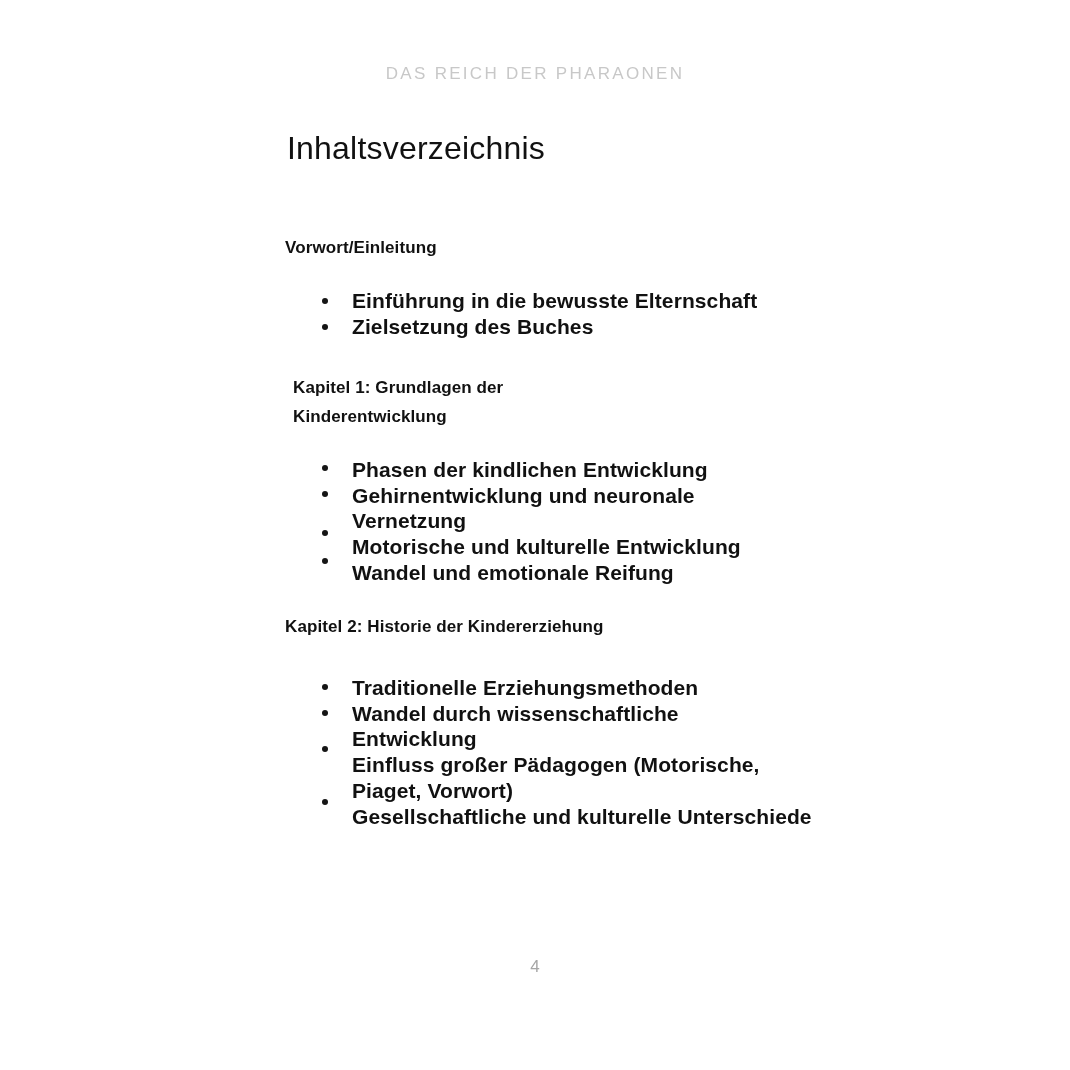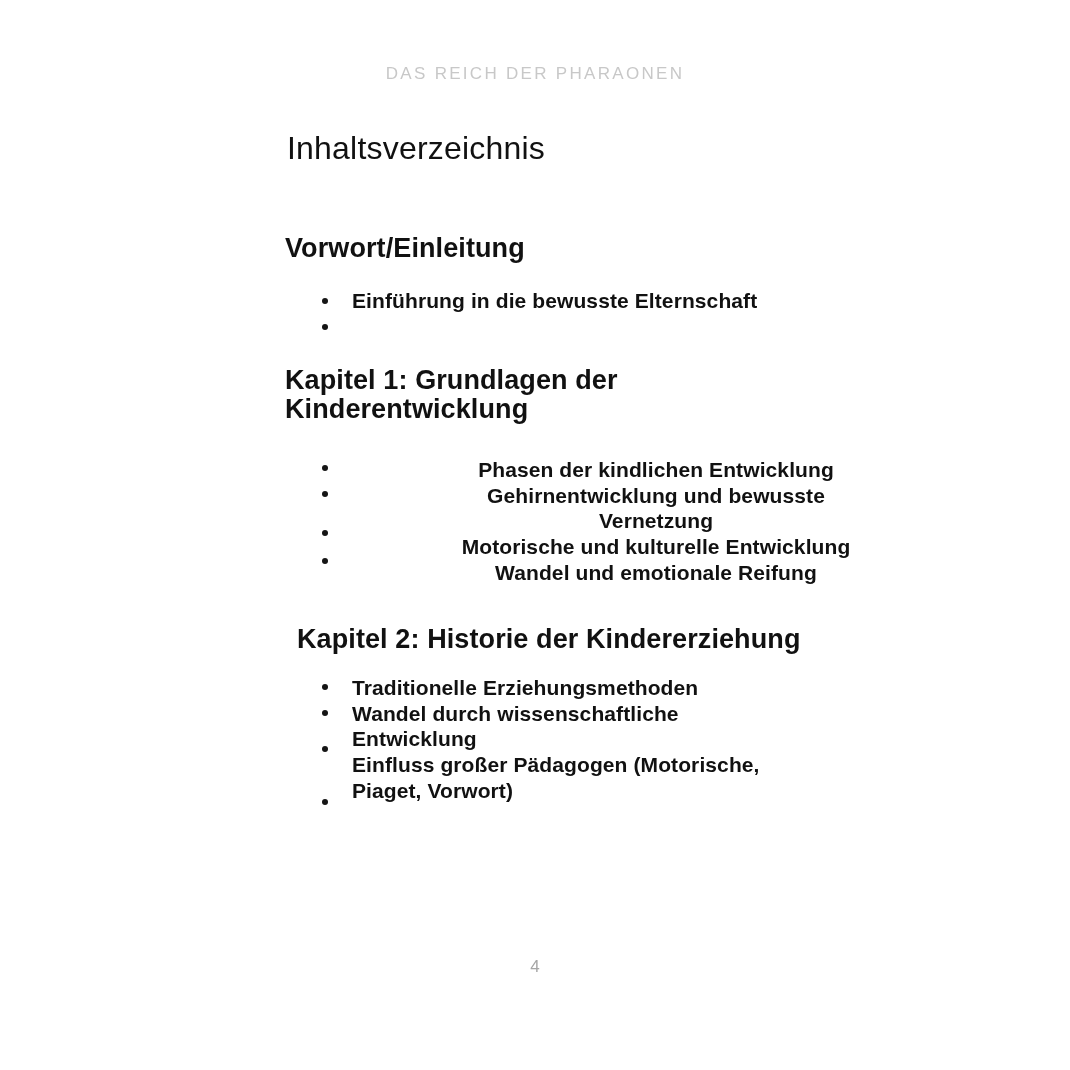--- a/index.html
+++ b/index.html
@@ -24,35 +24,35 @@
     color:var(--running-header);
     font-weight:400;
   }
   .doc-title{
     position:absolute;left:287px;top:131px;
     font-size:32px;font-weight:normal;line-height:1.1;
     letter-spacing:.2px;
   }
   .sec-h{
     position:absolute;left:285px;
-    font-size:27px;font-weight:bold;
+    font-size:17px;font-weight:bold;
     line-height:28.5px;
     white-space:pre-line;
     letter-spacing:.1px;
   }
   #sec-h-0{top:234px;}
   #sec-h-1{top:366px;}
   #sec-h-2{top:613px;}
   .blist{
     position:absolute;left:320px;width:640px;
     font-size:21px;line-height:25.7px;
     letter-spacing:.1px;
   }
   #list-0{top:288px;}
-  #list-1{top:457px;text-align:center;}
+  #list-1{top:457px;}
   #list-2{top:675px;}
   .blist .line{padding-left:32px;white-space:nowrap;font-weight:bold;}
   .dot{
     position:absolute;left:2px;
     width:6px;height:6px;border-radius:50%;
     background:#151515;
   }
   #list-0 .dot:nth-of-type(1){top:10px;}
   #list-0 .dot:nth-of-type(2){top:36px;}
   #list-1 .dot:nth-of-type(1){top:8px;}
@@ -78,46 +78,48 @@
   <div class="running-head">DAS REICH DER PHARAONEN</div>
 
   <h1 class="doc-title" style="margin:0">Inhaltsverzeichnis</h1>
 
   <h2 class="sec-h" id="sec-h-0" style="margin:0">Vorwort/Einleitung</h2>
 
   <div class="blist" id="list-0">
     <span class="dot"></span>
     <span class="dot"></span>
     <div class="line">Einführung in die bewusste Elternschaft</div>
+    <div class="line">Zielsetzung des Buches</div>
   </div>
 
-  <h2 class="sec-h" id="sec-h-1" style="margin:0">Kapitel 1: Grundlagen der
+  <h2 class="sec-h" id="sec-h-1" style="margin:8px">Kapitel 1: Grundlagen der
 Kinderentwicklung</h2>
 
   <div class="blist" id="list-1">
     <span class="dot"></span>
     <span class="dot"></span>
     <span class="dot"></span>
     <span class="dot"></span>
     <div class="line">Phasen der kindlichen Entwicklung</div>
-    <div class="line">Gehirnentwicklung und bewusste</div>
+    <div class="line">Gehirnentwicklung und neuronale</div>
     <div class="line">Vernetzung</div>
     <div class="line">Motorische und kulturelle Entwicklung</div>
     <div class="line">Wandel und emotionale Reifung</div>
   </div>
 
-  <h2 class="sec-h" id="sec-h-2" style="margin:12px">Kapitel 2: Historie der Kindererziehung</h2>
+  <h2 class="sec-h" id="sec-h-2" style="margin:0">Kapitel 2: Historie der Kindererziehung</h2>
 
   <div class="blist" id="list-2">
     <span class="dot"></span>
     <span class="dot"></span>
     <span class="dot"></span>
     <span class="dot"></span>
     <div class="line">Traditionelle Erziehungsmethoden</div>
     <div class="line">Wandel durch wissenschaftliche</div>
     <div class="line">Entwicklung</div>
     <div class="line">Einfluss großer Pädagogen (Motorische,</div>
     <div class="line">Piaget, Vorwort)</div>
+    <div class="line">Gesellschaftliche und kulturelle Unterschiede</div>
   </div>
 
   <div class="page-num">4</div>
 
 </div>
 
 </body></html>

